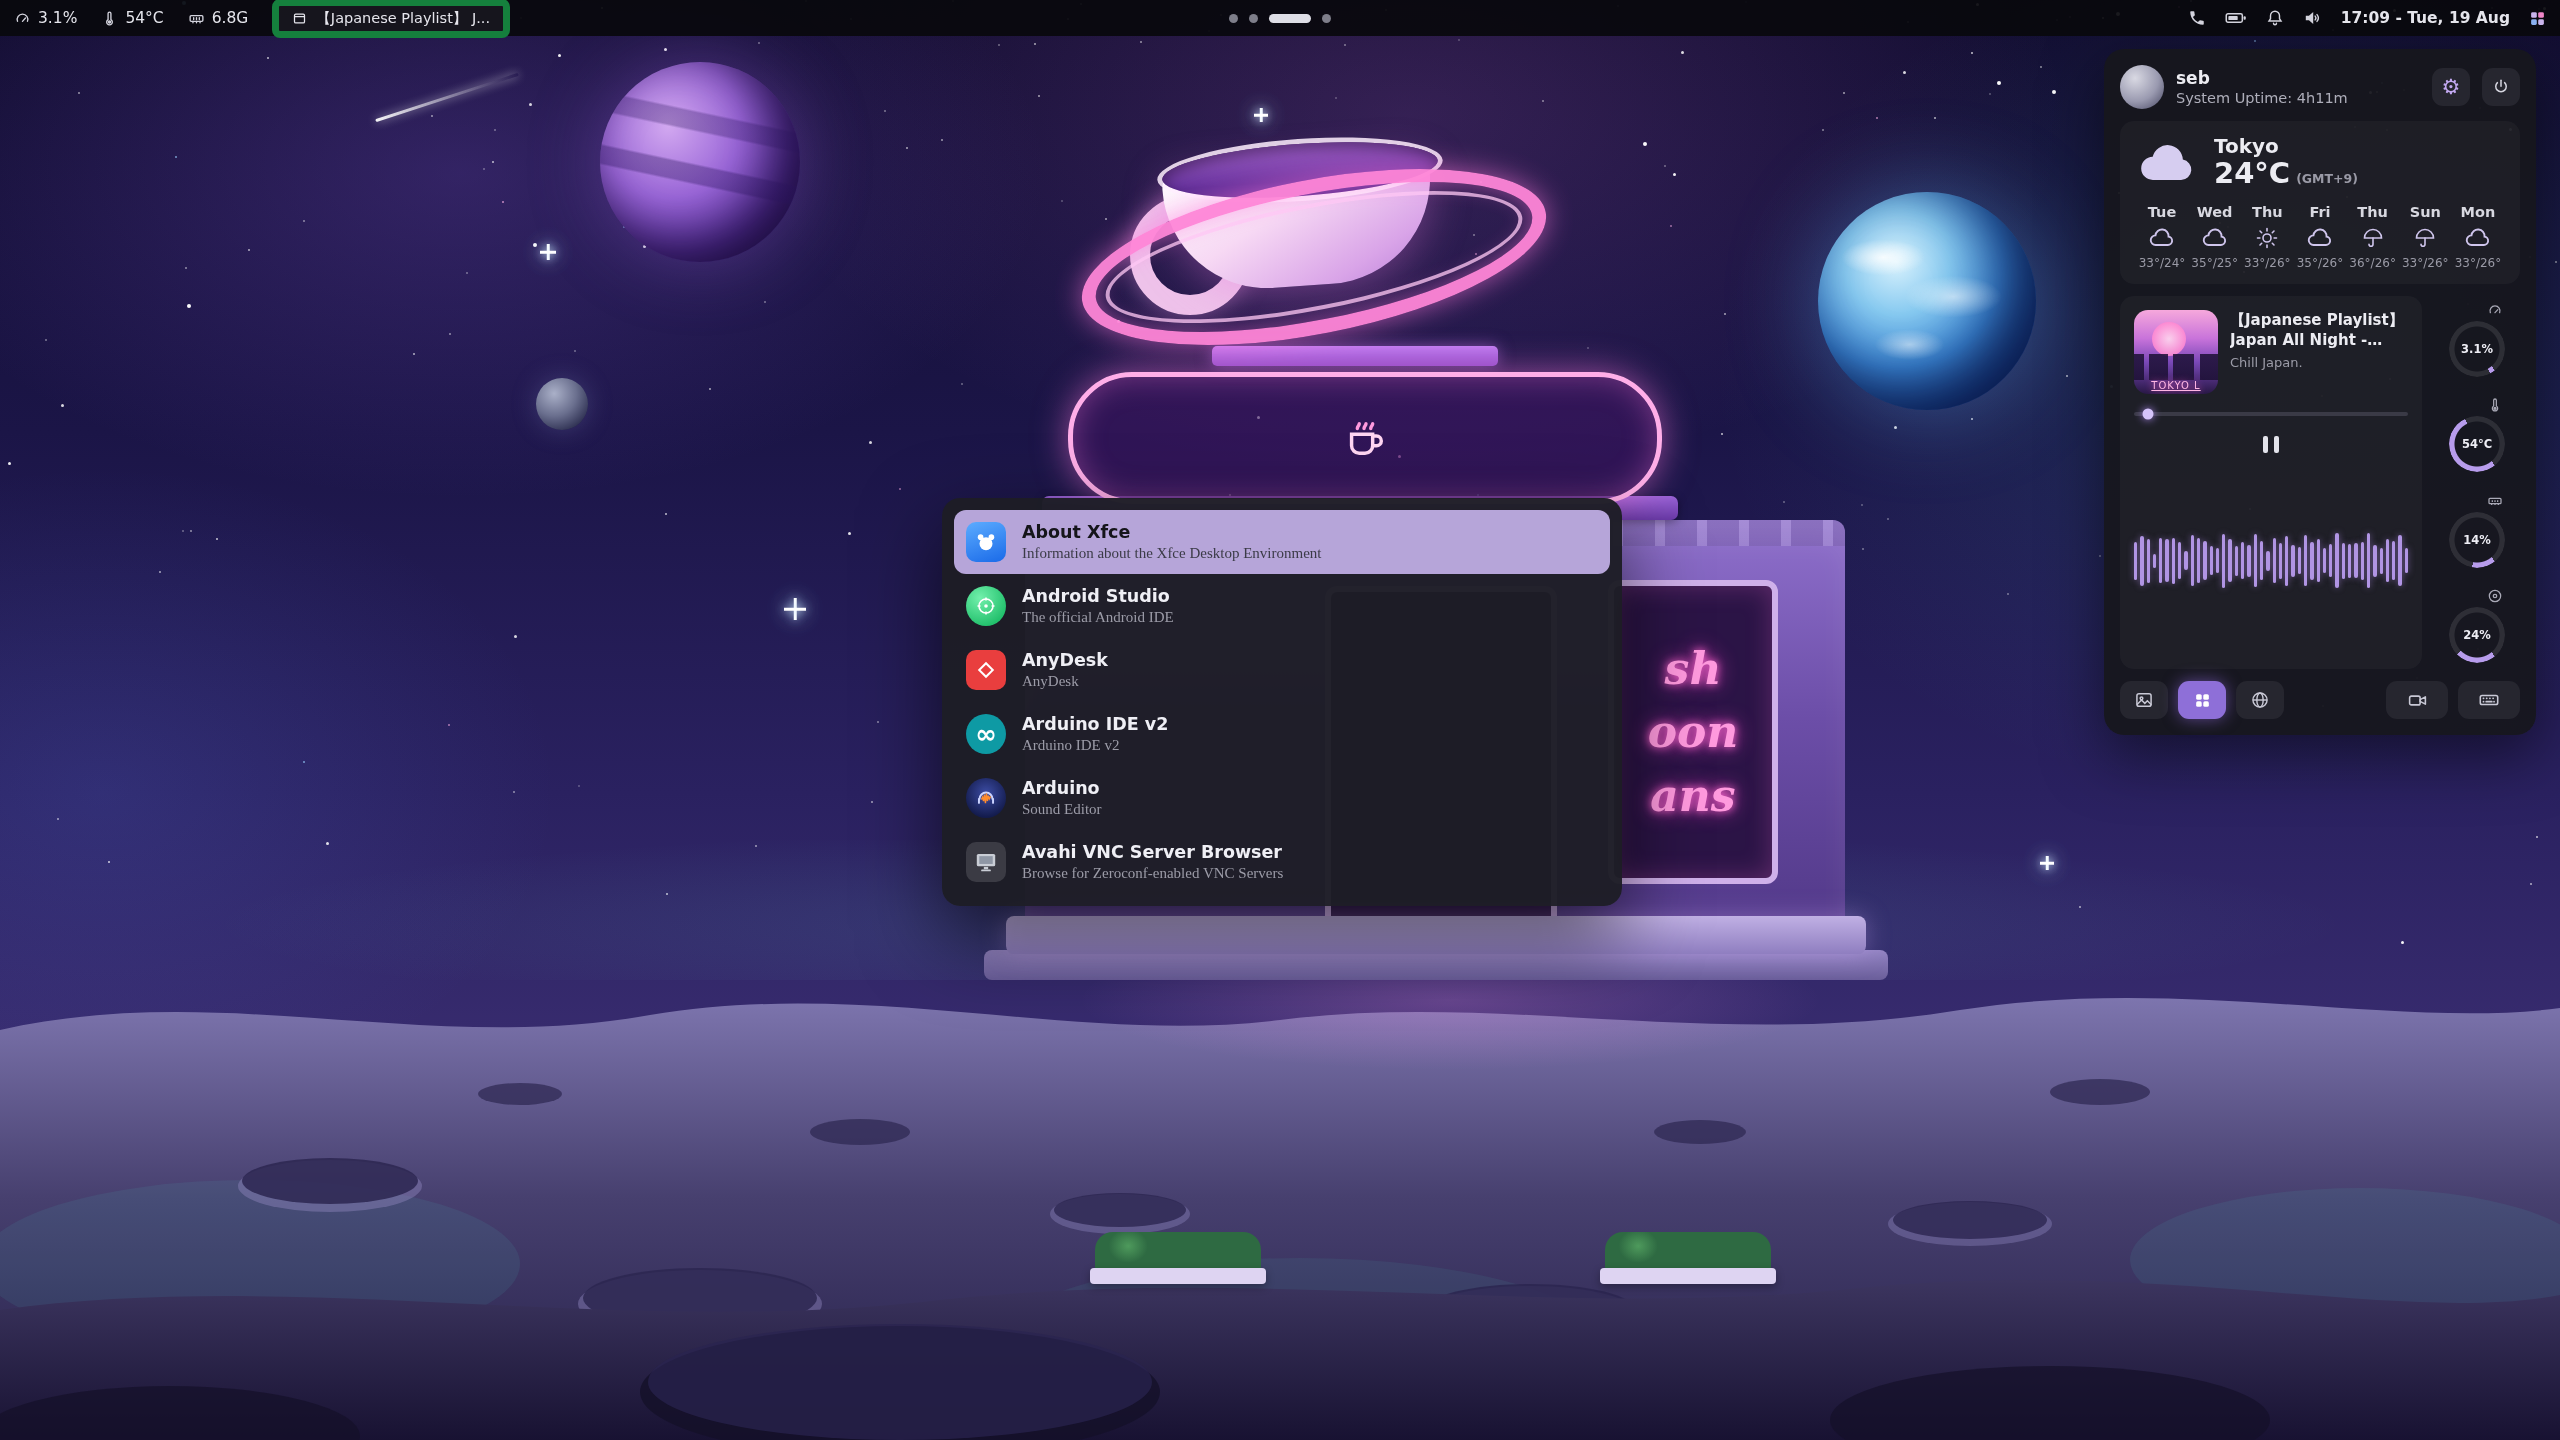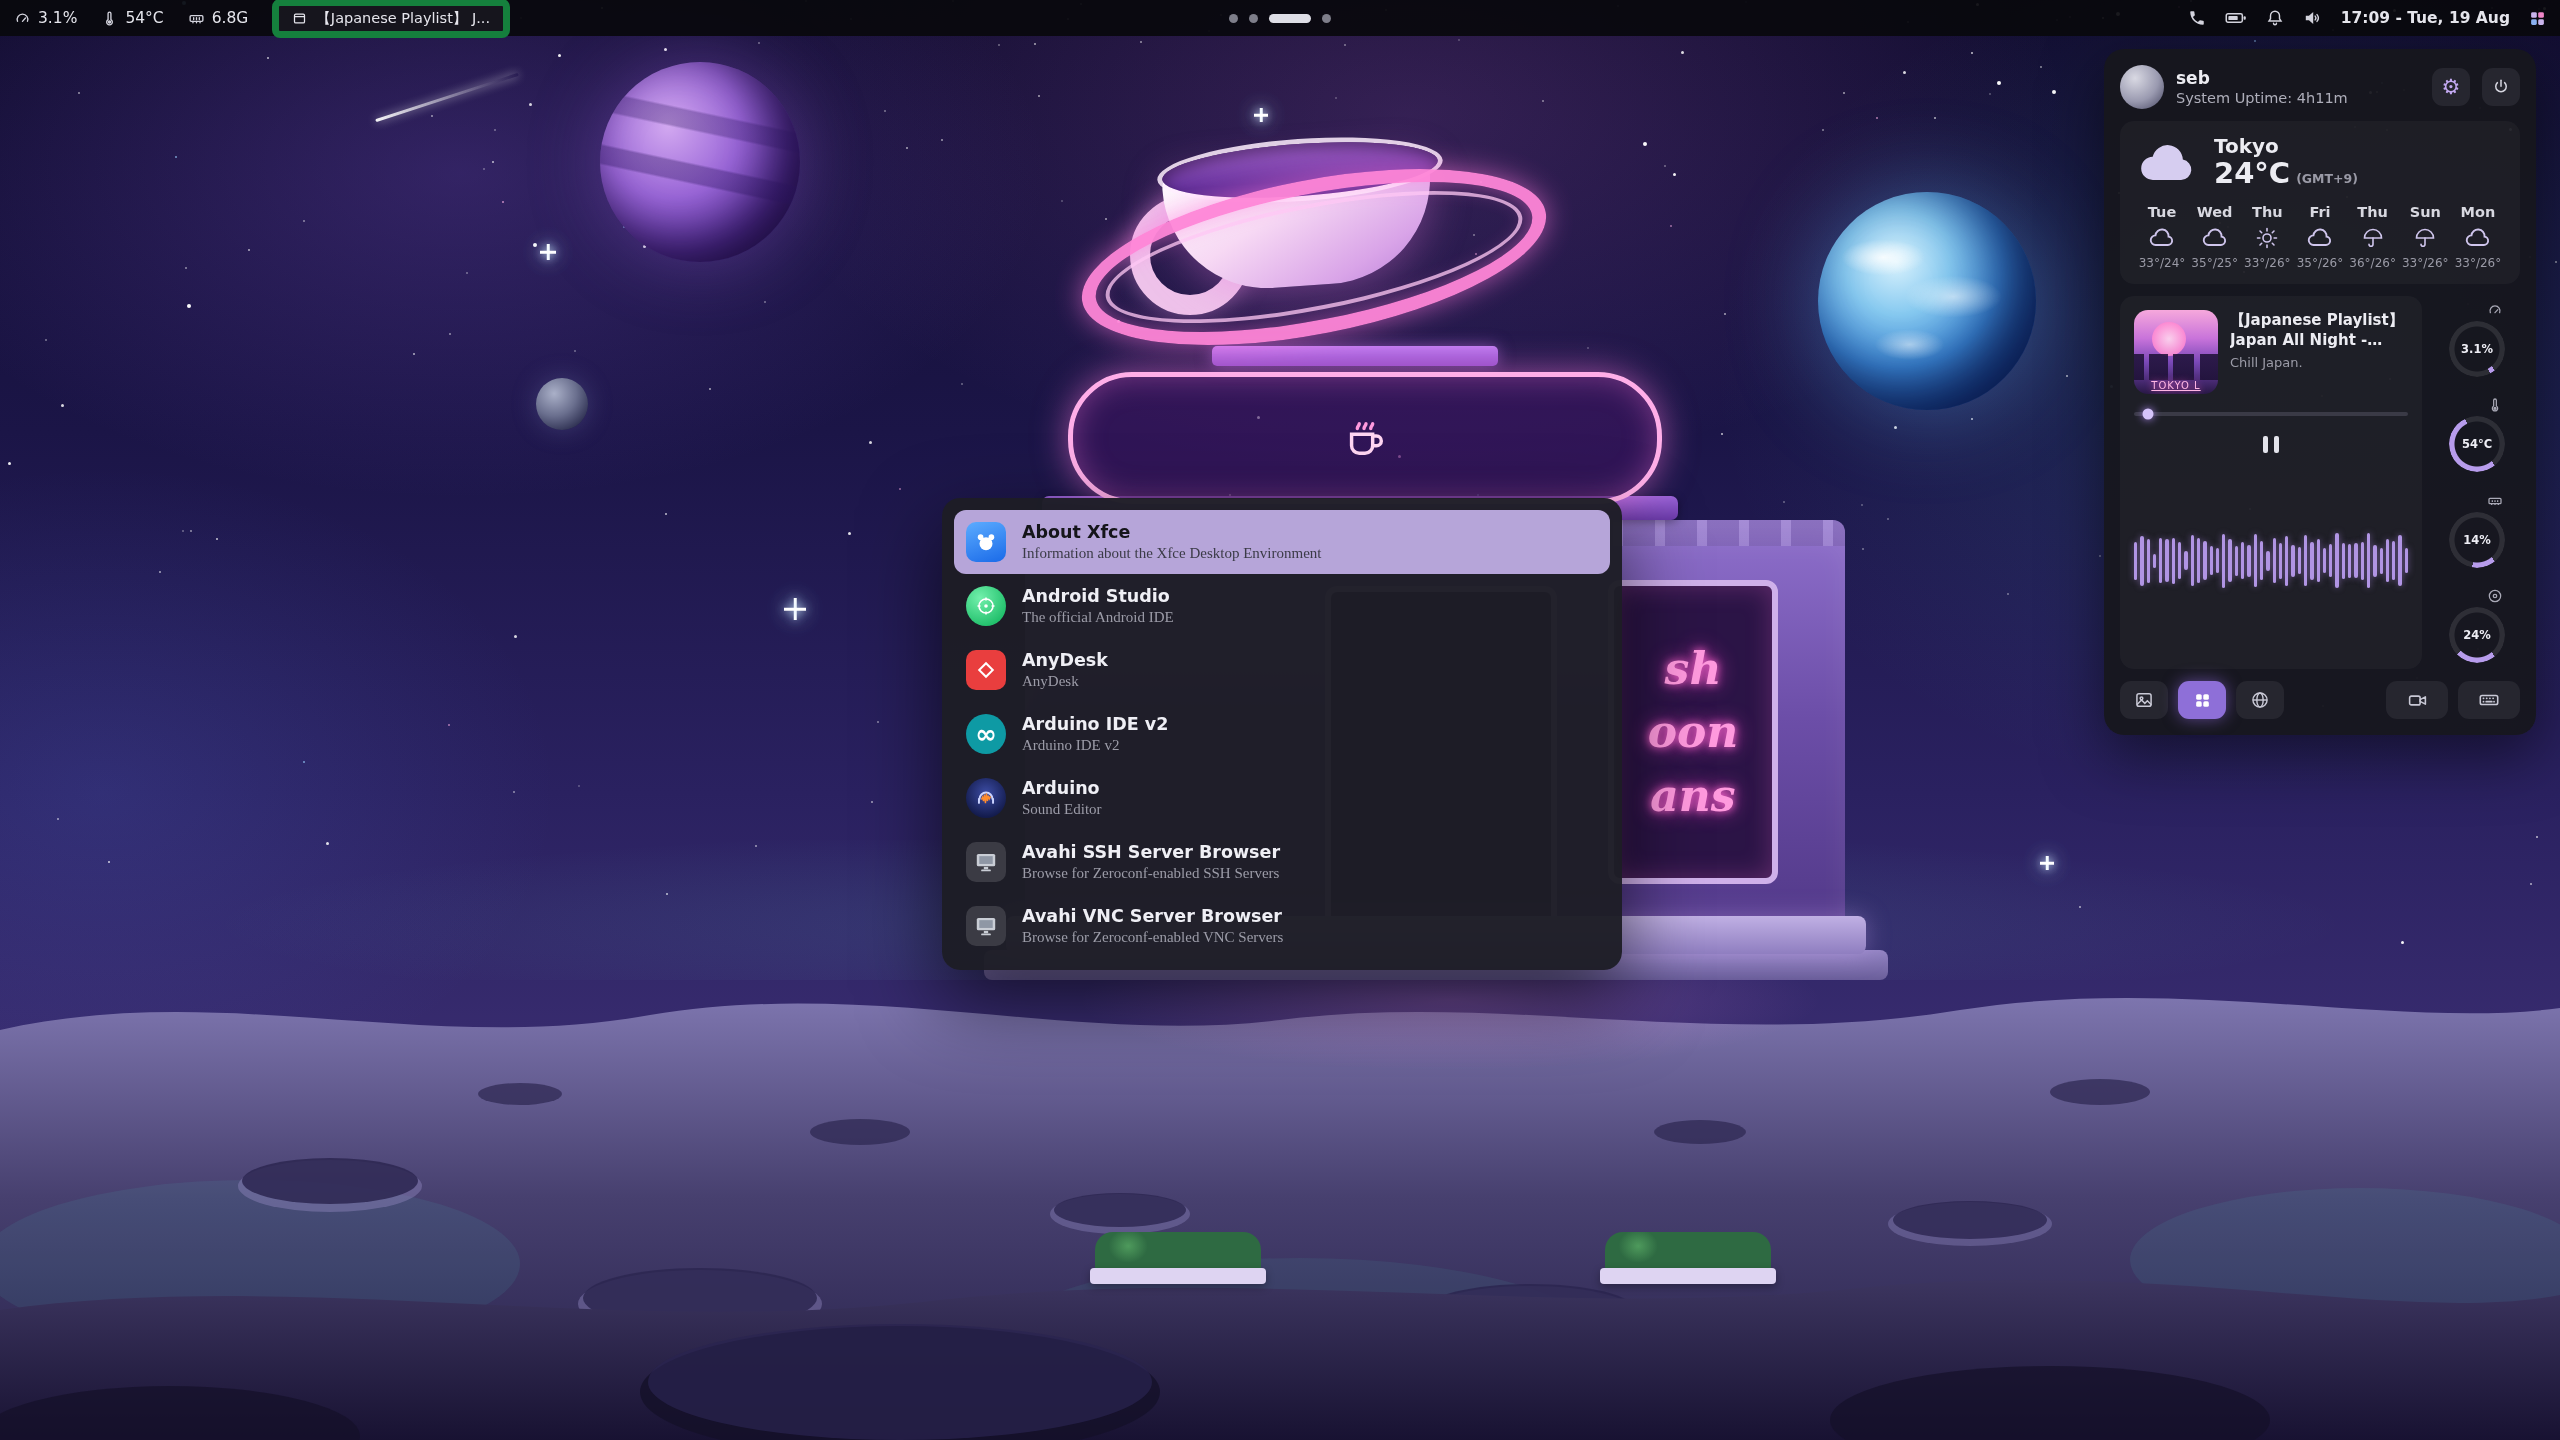--- a/index.html
+++ b/index.html
@@ -607,34 +607,20 @@
             <path d="M5.5 13v3.5M18.5 13v3.5" stroke="#ccd4ff" stroke-width="1.8"></path>
             <path d="M8 13l.8-1.8.9 3.6.9-6 .9 8 .9-9 .9 7 .9-5 .9 3 .9-1.8" stroke="#ff8c2e" stroke-width="1.3"></path>
           </svg>
         </span>
         <span class="rt">
             <span class="t">Arduino</span>
           <span class="s">Sound Editor</span>
           </span>
       </div>
 
-      <div class="row">
-        <span class="ai avahi">
-          <svg width="26" height="26" viewBox="0 0 24 24">
-              <rect x="3.5" y="4.5" width="17" height="11.5" rx="1.5" fill="#c9cdd5"></rect>
-              <rect x="5.8" y="6.6" width="12.4" height="7.2" fill="#8f97a5"></rect>
-              <rect x="10" y="16.5" width="4" height="2.2" fill="#c9cdd5"></rect>
-              <rect x="7.5" y="19" width="9" height="1.6" rx=".8" fill="#c9cdd5"></rect>
-            </svg>
-        </span>
-        <span class="rt">
-            <span class="t">Avahi SSH Server Browser</span>
-          <span class="s">Browse for Zeroconf-enabled SSH Servers</span>
-          </span>
-      </div>
 
       <div class="row">
         <span class="ai avahi">
           <svg width="26" height="26" viewBox="0 0 24 24">
               <rect x="3.5" y="4.5" width="17" height="11.5" rx="1.5" fill="#c9cdd5"></rect>
               <rect x="5.8" y="6.6" width="12.4" height="7.2" fill="#8f97a5"></rect>
               <rect x="10" y="16.5" width="4" height="2.2" fill="#c9cdd5"></rect>
               <rect x="7.5" y="19" width="9" height="1.6" rx=".8" fill="#c9cdd5"></rect>
             </svg>
         </span>

